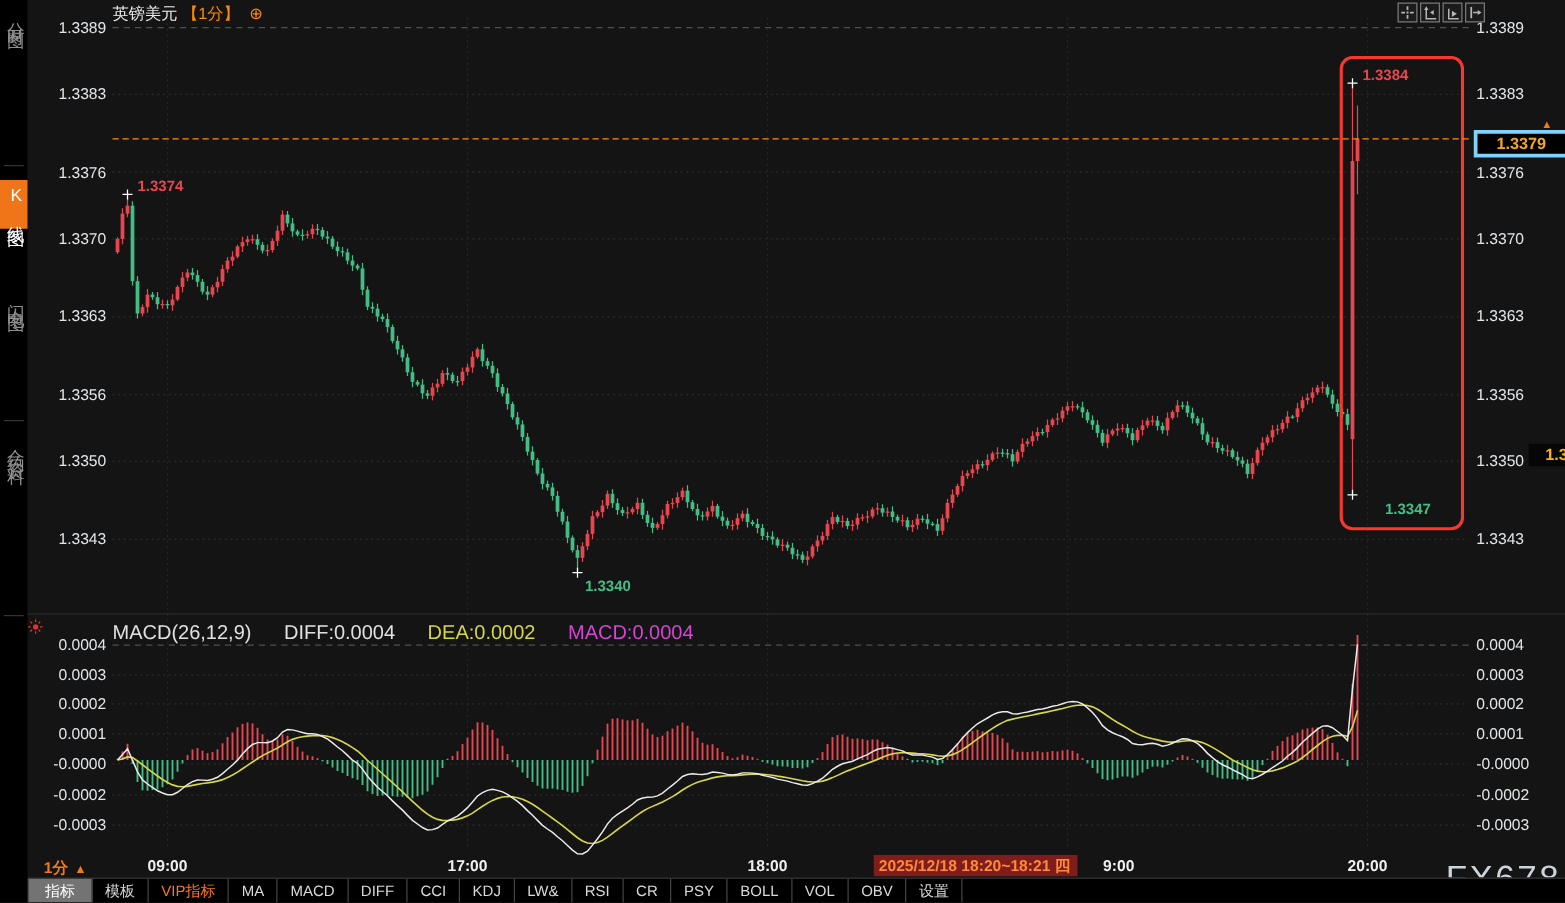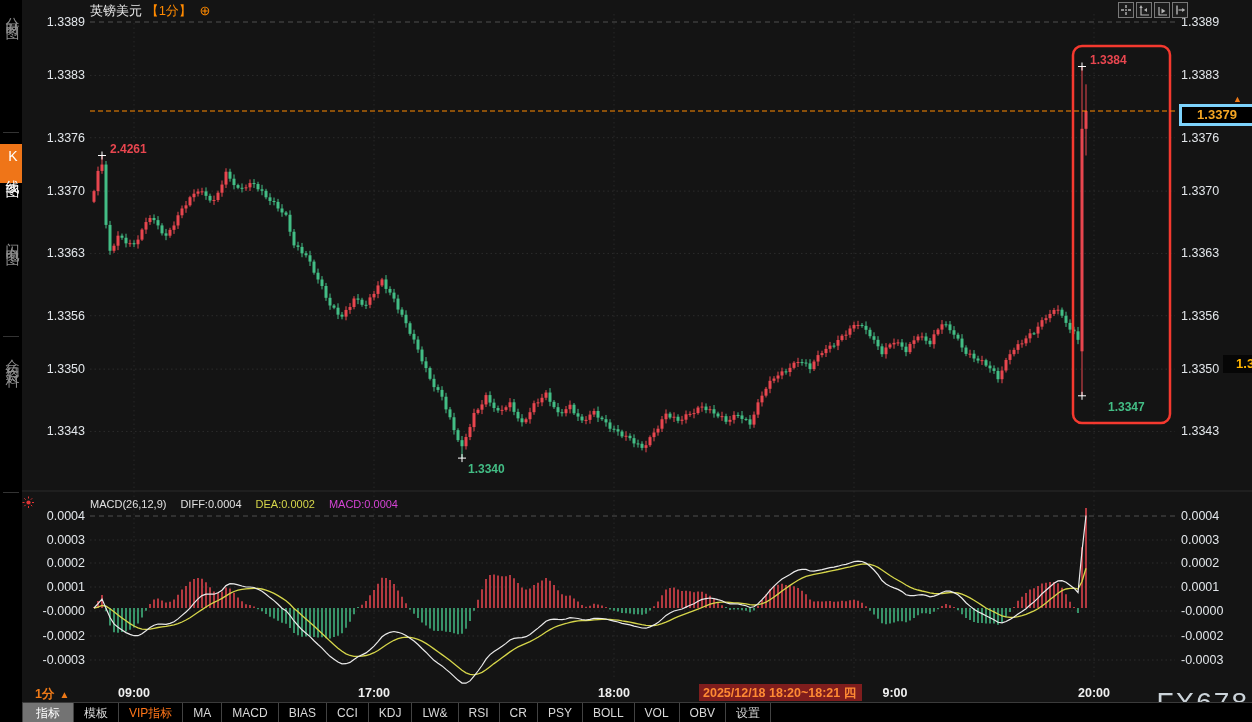--- a/index.html
+++ b/index.html
@@ -21,21 +21,21 @@
   .ticon{width:14px;height:14px;border:1px solid #787878;background:#1b1b1b;display:flex;
     align-items:center;justify-content:center;cursor:pointer;}
   
   .ylab{position:absolute;font-size:12.5px;color:#e2e6ea;z-index:5;}
   .ylab.l{left:0;width:85px;text-align:right;}
   .ylab.r{left:1181px;text-align:left;}
   .xlab{position:absolute;top:686px;font-size:12.5px;font-weight:bold;color:#f0f0f0;z-index:6;}
   
   .ptlab{position:absolute;font-size:12px;font-weight:bold;z-index:8;}
   
-  #macdhead{position:absolute;left:90px;top:498px;font-size:11px;z-index:7;display:flex;gap:14px;}
+  #macdhead{position:absolute;left:90px;top:498px;font-size:16px;z-index:7;display:flex;gap:26px;}
   #macdhead .n{color:#e0e0e0;} #macdhead .d1{color:#e0e0e0;}
   #macdhead .d2{color:#d6d64a;} #macdhead .d3{color:#d544d5;}
   #macdicon{position:absolute;left:22px;top:495px;z-index:7;}
   
   #curbadge{position:absolute;left:1179px;top:104px;width:70px;height:16px;background:#000;
     border:3px solid #7dd3fc;color:#f5a623;font-size:13px;font-weight:bold;text-align:center;
     line-height:16px;z-index:9;}
   #curarrow{position:absolute;left:1233px;top:94px;color:#ef7a18;font-size:9px;z-index:10;}
   #secbadge{position:absolute;left:1179px;top:355px;width:66px;height:18px;background:#060606;
     color:#ffb400;font-size:13px;font-weight:bold;text-align:center;line-height:18px;z-index:9;margin-left:44px;}
@@ -910,34 +910,34 @@
   <div id="interval"><span>1分</span><span class="tri">▲</span></div>
   <div id="tooltip">2025/12/18 18:20~18:21 四</div>
   <div id="wm">FX678</div>
 
   <div id="tabbar">
       <div class="tab first active">指标</div>
       <div class="tab">模板</div>
       <div class="tab vip">VIP指标</div>
       <div class="tab">MA</div>
       <div class="tab">MACD</div>
-      <div class="tab">BIAS</div>
+      <div class="tab">DIFF</div>
       <div class="tab">CCI</div>
       <div class="tab">KDJ</div>
       <div class="tab">LW&amp;</div>
       <div class="tab">RSI</div>
       <div class="tab">CR</div>
       <div class="tab">PSY</div>
       <div class="tab">BOLL</div>
       <div class="tab">VOL</div>
       <div class="tab">OBV</div>
       <div class="tab">设置</div>
     </div>
 
-<div class="ptlab" style="left: 110px; top: 141.5px; color: rgb(232, 70, 79);">2.4261</div>
+<div class="ptlab" style="left: 110px; top: 141.5px; color: rgb(232, 70, 79);">1.3374</div>
     <div class="ptlab" style="left: 468px; top: 462.1px; color: rgb(67, 189, 133);">1.3340</div>
     <div class="ptlab" style="left: 1090px; top: 52.5px; color: rgb(232, 70, 79);">1.3384</div>
     <div class="ptlab" style="left: 1088px; top: 399.8px; color: rgb(67, 189, 133); margin-left: 20px;">1.3347</div>
     <div class="ylab l" style="top: 15px;">1.3389</div>
     <div class="ylab r" style="top: 15px;">1.3389</div>
     <div class="ylab l" style="top: 68.4px;">1.3383</div>
     <div class="ylab r" style="top: 68.4px;">1.3383</div>
     <div class="ylab l" style="top: 130.7px;">1.3376</div>
     <div class="ylab r" style="top: 130.7px;">1.3376</div>
     <div class="ylab l" style="top: 184.1px;">1.3370</div>

